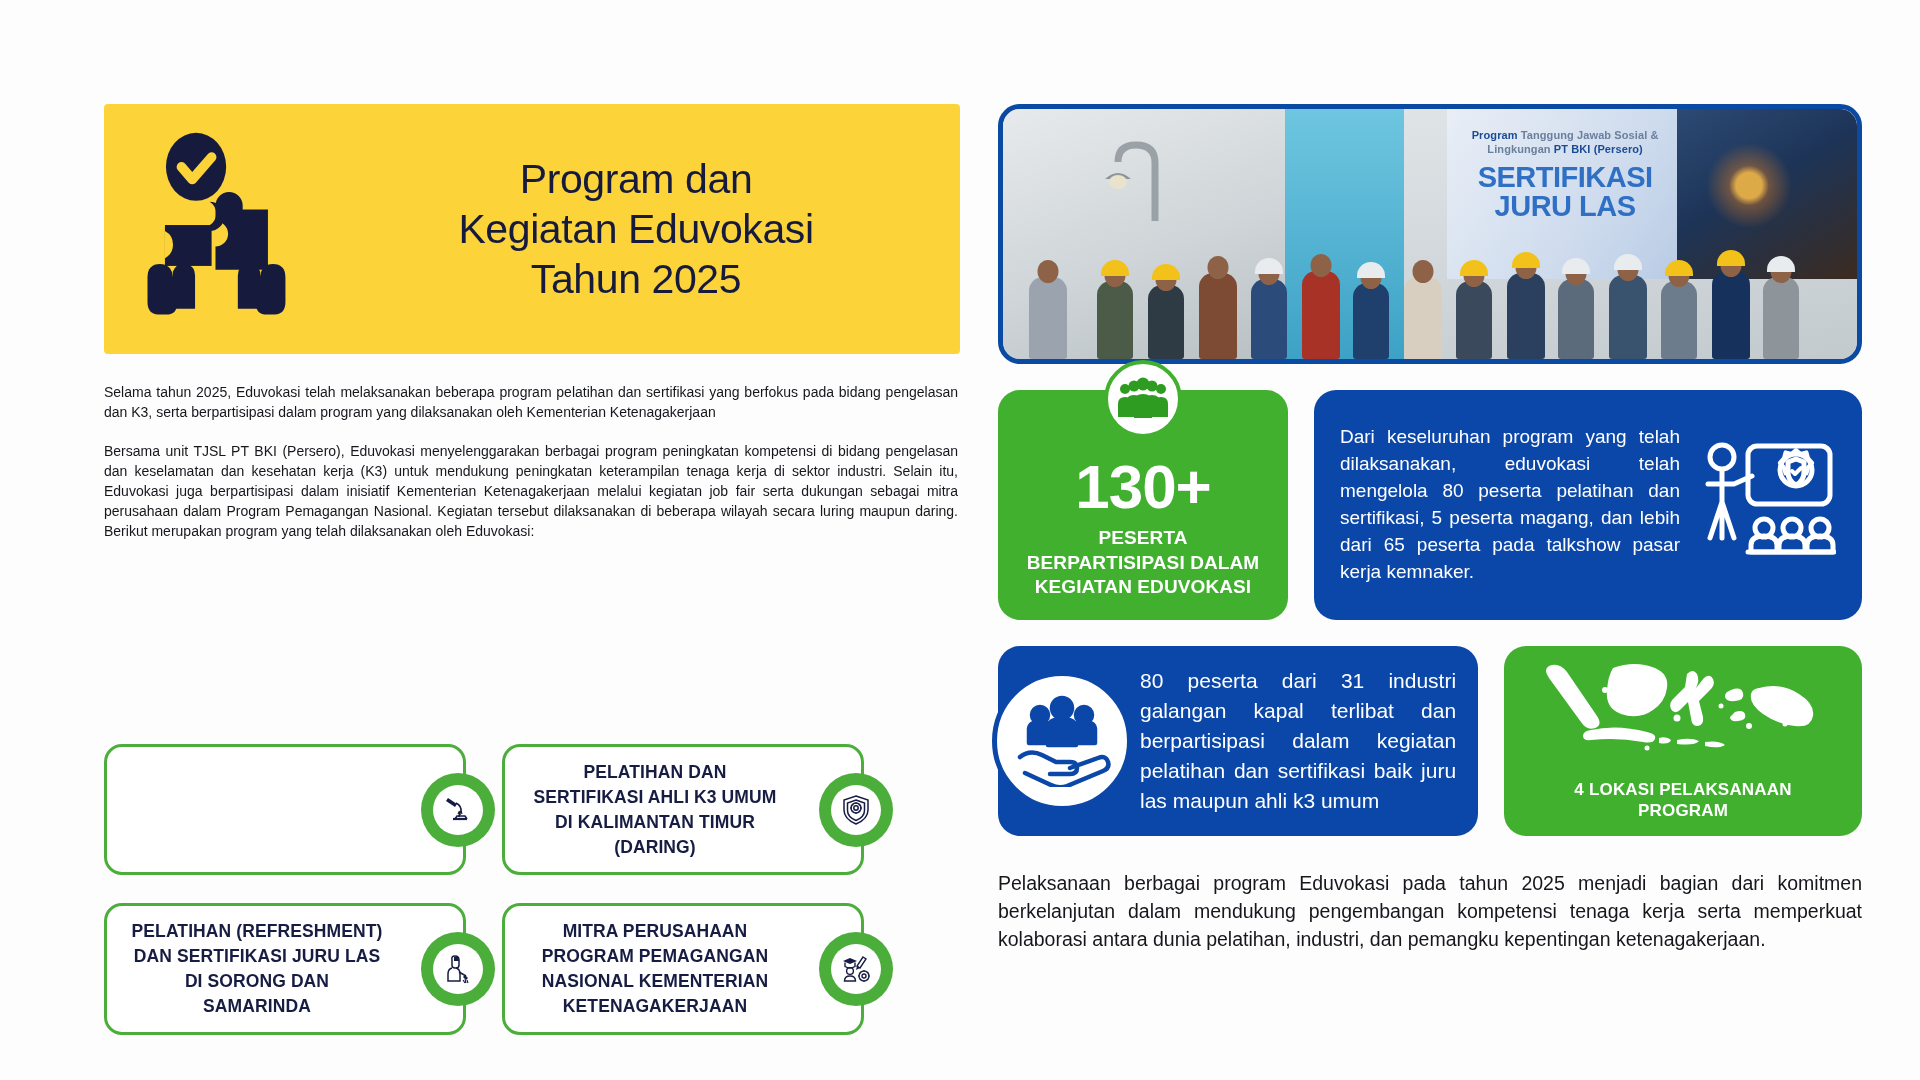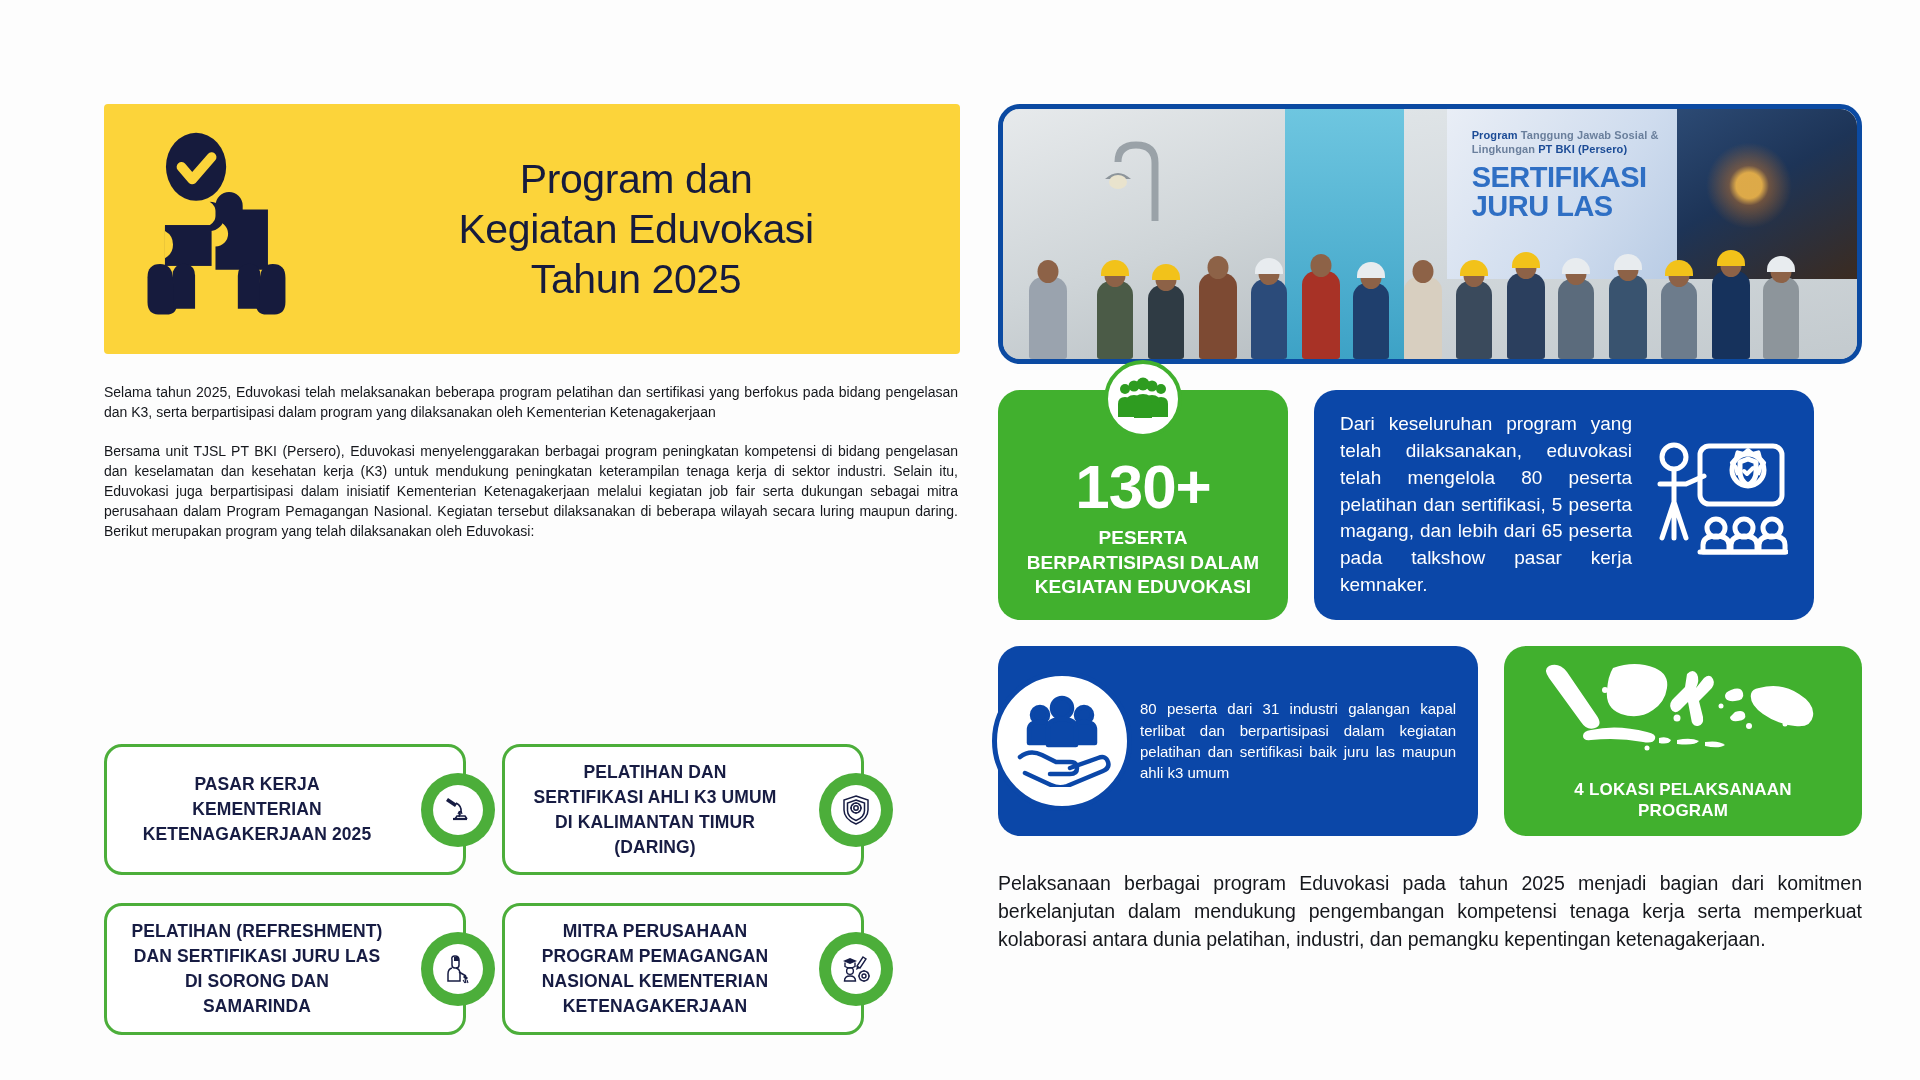--- a/index.html
+++ b/index.html
@@ -111,21 +111,21 @@
 
   
   .photo-card {
     position: relative;
     width: 864px; height: 260px;
     border: 5px solid #0b4aa2;
     border-radius: 22px;
     overflow: hidden;
     background: #c7cfd6;
   }
-  .photo-inner { position: absolute; inset: 0; }
+  .photo-inner { position: absolute; inset: 0; text-align: center; }
   .ph-wallleft {
     position: absolute; left: 0; top: 0; width: 33%; height: 100%;
     background: linear-gradient(160deg,#e7eaec 0%,#cfd5d8 55%,#b9c0c4 100%);
   }
   .ph-wallmid {
     position: absolute; left: 33%; top: 0; width: 14%; height: 100%;
     background: linear-gradient(180deg,#6ec6e0 0%,#3da2c6 100%);
   }
   .ph-wallright {
     position: absolute; left: 47%; top: 0; width: 53%; height: 100%;
@@ -207,21 +207,21 @@
     margin-bottom: 8px;
   }
   .green-caption {
     color: #ffffff;
     font-size: 19px; font-weight: 700;
     line-height: 1.3; text-align: center;
     letter-spacing: 0.1px;
   }
   .card-blue {
     position: relative;
-    width: 500px; height: 230px;
+    width: 548px; height: 230px;
     background: #0b47a8;
     border-radius: 22px;
     display: flex;
     align-items: center;
     padding: 18px 20px 18px 26px;
     gap: 10px;
   }
   .blue-text {
     color: #ffffff;
     font-size: 19px;
@@ -247,21 +247,21 @@
     left: -6px; top: 50%;
     transform: translateY(-50%);
     width: 140px; height: 140px;
     border-radius: 50%;
     background: #ffffff;
     border: 5px solid #0b47a8;
     display: flex; align-items: center; justify-content: center;
   }
   .blue2-text {
     color: #ffffff;
-    font-size: 15px;
+    font-size: 21px;
     line-height: 1.42;
     text-align: justify;
   }
   .card-map {
     position: relative;
     width: 394px; height: 190px;
     background: #41b02e;
     border-radius: 22px;
     display: flex;
     flex-direction: column;
@@ -324,21 +324,20 @@
 
     <div class="body-text">
       <p>Selama tahun 2025, Eduvokasi telah melaksanakan beberapa program pelatihan dan sertifikasi yang berfokus pada bidang pengelasan dan K3, serta berpartisipasi dalam program yang dilaksanakan oleh Kementerian Ketenagakerjaan</p>
       <p>Bersama unit TJSL PT BKI (Persero), Eduvokasi menyelenggarakan berbagai program peningkatan kompetensi di bidang pengelasan dan keselamatan dan kesehatan kerja (K3) untuk mendukung peningkatan keterampilan tenaga kerja di sektor industri. Selain itu, Eduvokasi juga berpartisipasi dalam inisiatif Kementerian Ketenagakerjaan melalui kegiatan job fair serta dukungan sebagai mitra perusahaan dalam Program Pemagangan Nasional. Kegiatan tersebut dilaksanakan di beberapa wilayah secara luring maupun daring. Berikut merupakan program yang telah dilaksanakan oleh Eduvokasi:</p>
     </div>
 
     <div class="pill-grid">
       <div class="pill-row">
 
         <div class="pill">
-          <div class="pill-label">PASAR KERJA KEMENTERIAN KETENAGAKERJAAN 2025</div>
           <div class="pill-badge">
             <div class="pill-badge-inner">
               <svg width="34" height="32" viewBox="0 0 34 32" stroke="#171c43" stroke-width="1.6" fill="none">
                 <path d="M7 4 l9 6 l-2 3 l-9 -6 z" fill="#171c43" stroke="none"></path>
                 <path d="M15 9 q6 3 5 9"></path>
                 <path d="M19 18 l-1 5"></path>
                 <path d="M12 25 h14" stroke-width="2.2"></path>
                 <path d="M14 25 l2 -3 h8 l2 3"></path>
                 <path d="M17 20 l1.5 -3 M21 20 l-1 -3 M19 21 l0 -4" stroke-width="1.2"></path>
               </svg>

